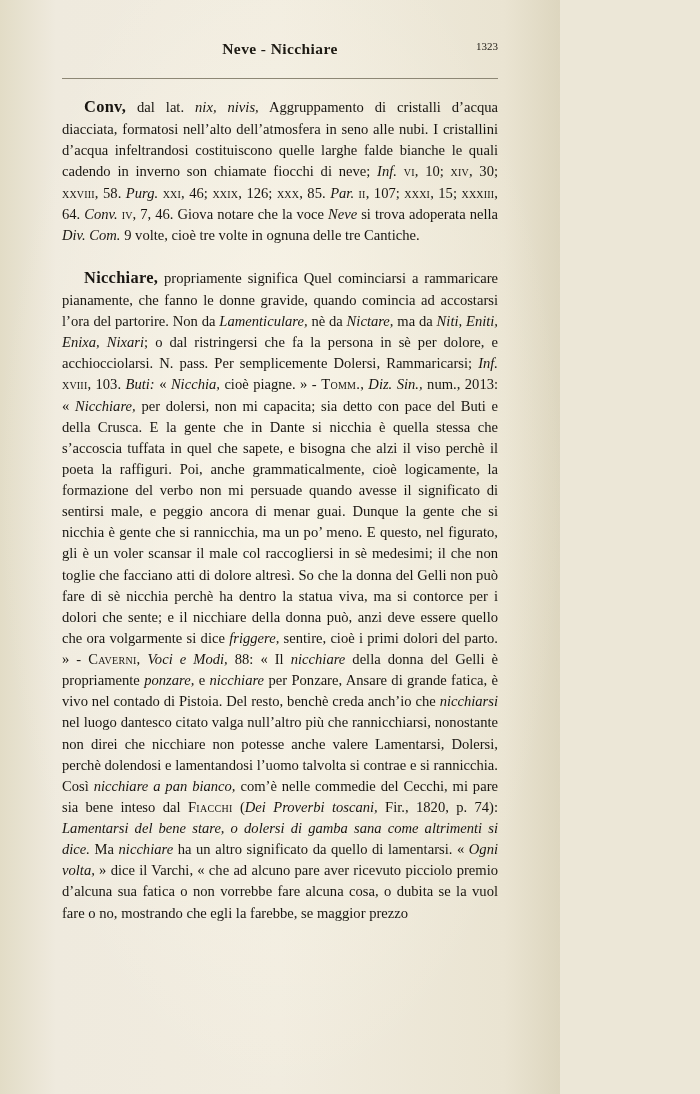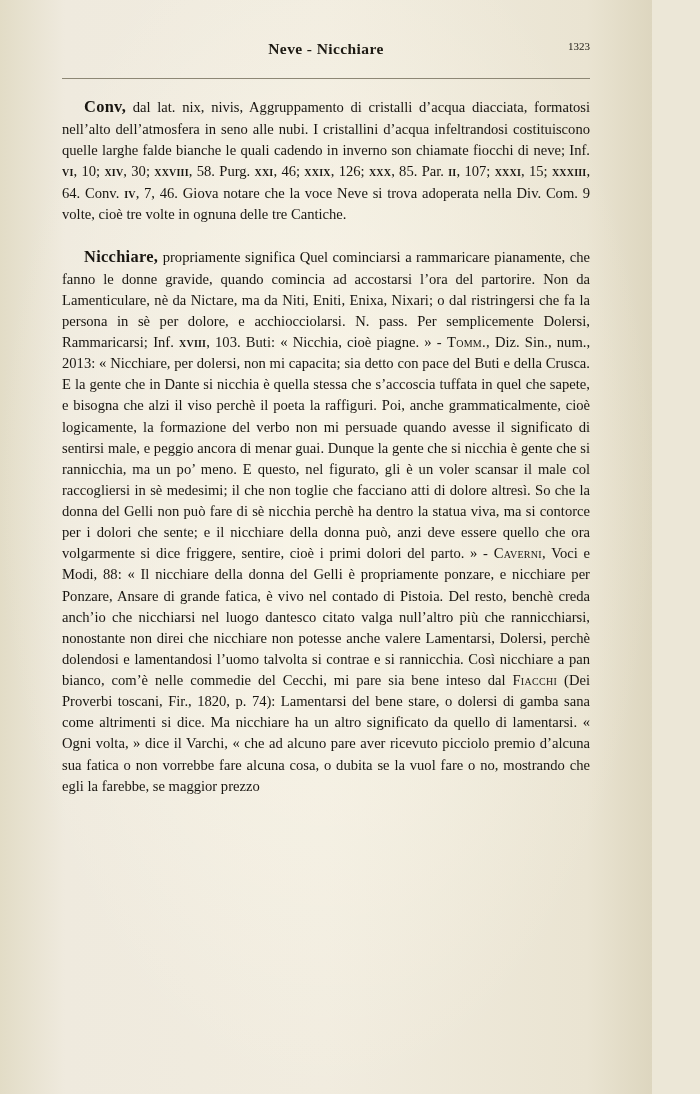--- a/index.html
+++ b/index.html
@@ -9,21 +9,21 @@
   body {
     width: 700px;
     height: 1094px;
     background: #ece7d7;
     font-family: "Liberation Serif", serif;
     color: #181510;
     overflow: hidden;
   }
   .page {
     position: relative;
-    width: 652px;
+    width: 560px;
     height: 1094px;
     box-sizing: border-box;
     padding: 40px 62px 30px 62px;
     background:
       radial-gradient(ellipse at 50% 45%, rgba(255,252,240,0.55) 0%, rgba(236,231,215,0.0) 72%),
       linear-gradient(90deg, #e2dcc6 0%, #efeade 10%, #f1ecdf 50%, #eae4d2 90%, #ddd6bf 100%);
   }
   .header {
     position: relative;
     height: 30px;
@@ -58,30 +58,29 @@
   }
   .entry p {
     margin: 0;
     text-indent: 22px;
   }
   .headword {
     font-weight: bold;
     font-size: 16.4px;
     letter-spacing: 0.3px;
   }
-  .it { }
+  .it { font-style: italic; }
   .sc {
     font-variant: small-caps;
     font-size: 14.6px;
     letter-spacing: 0.3px;
   }
   .scnum {
     font-variant: small-caps;
     letter-spacing: 0.2px;
-    font-weight: bold;
   }
   .entry-neve { margin-bottom: 20px; }
   .entry-nicchiare { line-height: 1.448; }
 </style>
 </head>
 <body>
 
 <div class="page">
 
   <div class="header">

